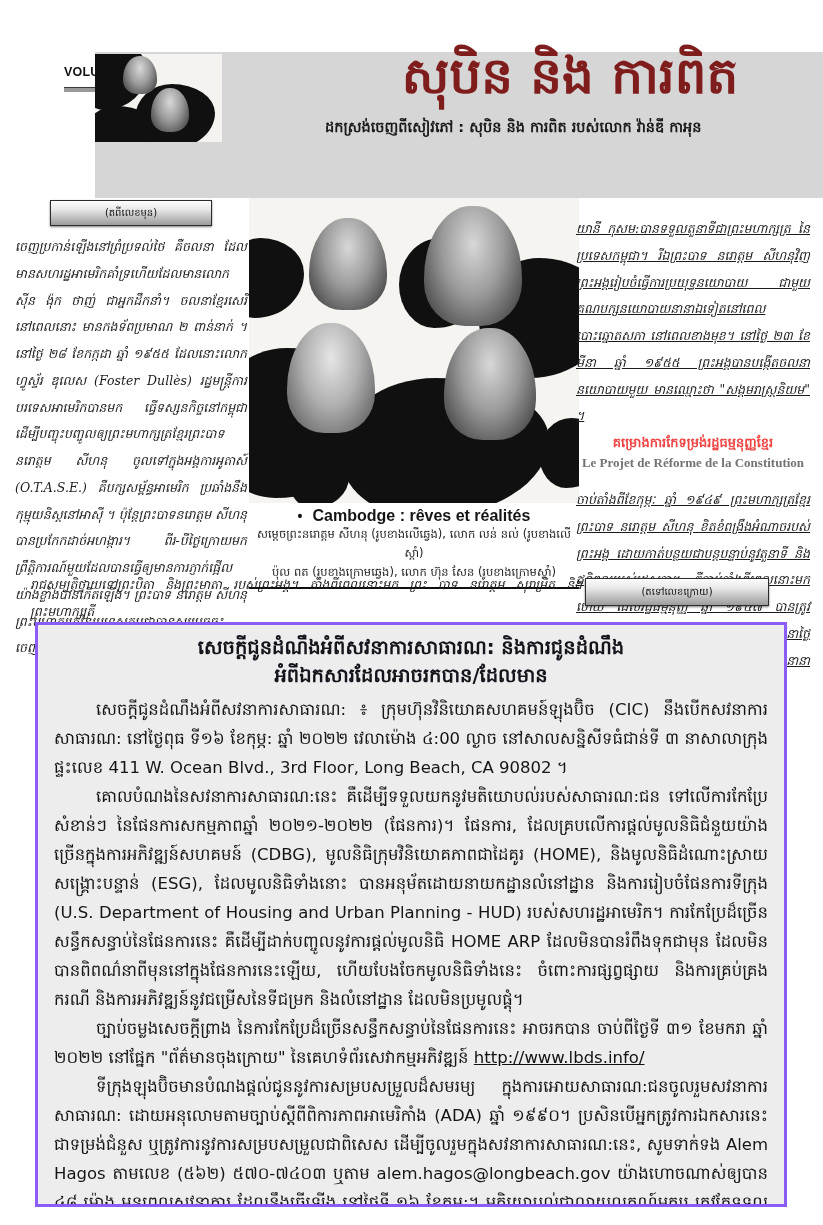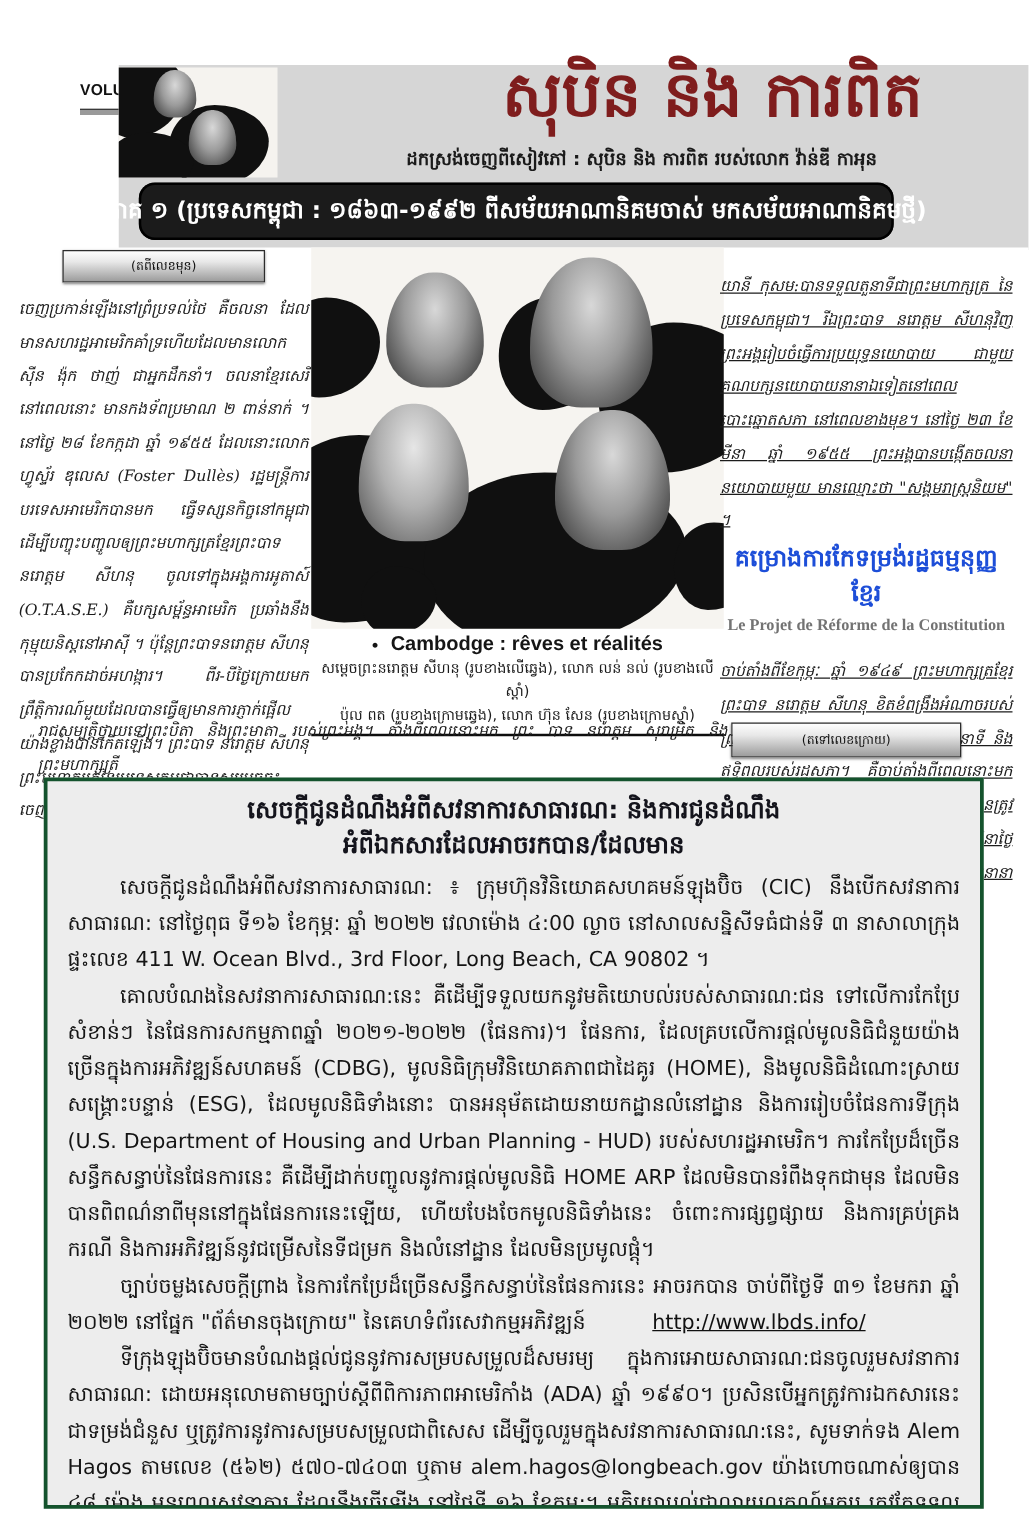--- a/index.html
+++ b/index.html
@@ -32,44 +32,44 @@
   .article{position:absolute;left:0;top:198px;width:823px;height:424px;background:#fff;}
   .badge{background:linear-gradient(#fdfdfd,#e8e8e8 35%,#9c9c9c);border:1px solid #2c2c2c;
         box-shadow:0 1px 2px rgba(0,0,0,.5);display:flex;align-items:center;justify-content:center;
         font-weight:normal;font-size:10px;color:#101010;font-family:"DejaVu Sans",sans-serif;}
   .col-left{position:absolute;left:15px;top:2px;width:232px;}
   .badge-from{width:160px;height:24px;margin:0 auto;}
   .khmer-body{font-family:"DejaVu Serif","Liberation Serif",serif;font-style:italic;
         font-size:12.5px;line-height:2.14;text-align:justify;color:#1c1c1c;margin-top:8px;}
   .col-right{position:absolute;left:576px;top:2px;width:234px;}
   .col-right .khmer-body{margin-top:16px;text-decoration:underline;}
-  .sub-head{font-family:"DejaVu Sans",sans-serif;font-weight:bold;font-size:19px;
-        text-align:center;margin:4px 0 2px 0;color:#1d4ed8;}
+  .sub-head{font-family:"DejaVu Sans",sans-serif;font-weight:bold;font-size:13px;
+        text-align:center;margin:4px 0 2px 0;color:#ef4444;}
   .sub-head-fr{font-family:"Liberation Serif",serif;font-weight:bold;font-size:13px;
         text-align:center;margin-bottom:2px;color:#737373;}
 
   .photo{position:absolute;left:249px;top:0;width:330px;height:305px;background:#f6f4f0;overflow:hidden;}
   .caption{position:absolute;left:249px;top:309px;width:330px;border-bottom:2px solid #0d0d0d;padding-bottom:5px;}
   .caption-title{display:flex;align-items:center;justify-content:center;gap:10px;
         font-weight:bold;font-size:16px;color:#151515;}
   .bullet{font-size:14px;line-height:1;}
   .caption-line{font-family:"DejaVu Sans",sans-serif;font-size:11.5px;line-height:1.65;
         text-align:center;color:#1c1c1c;}
   .caption-line:first-of-type{margin-top:3px;}
   .bottom-line{position:absolute;left:30px;top:366px;width:552px;}
   .badge-next{position:absolute;left:585px;top:380px;width:182px;height:26px;}
 
   
   .notice{position:absolute;left:35px;top:622px;width:714px;height:560px;background:#ededed;
-        border:3px solid #14532d;padding:9px 16px 10px 16px;overflow:hidden;}
+        border:3px solid #8b5cf6;padding:9px 16px 10px 16px;overflow:hidden;}
   .notice-heading{text-align:center;font-weight:bold;font-size:19.5px;line-height:1.45;
         color:#14141c;font-family:"DejaVu Sans",sans-serif;margin-bottom:4px;}
   .notice p{margin:0;font-size:16.5px;line-height:1.76;text-align:justify;color:#141414;
         text-indent:42px;font-family:"DejaVu Sans",sans-serif;}
-  .notice a{color:#111;text-decoration:underline;margin-left:48px;}
+  .notice a{color:#111;text-decoration:underline;}
 </style>
 </head>
 <body>
 
 <div id="page">
 
   <div class="topbar">
     <div class="topbar-line">
       <span>VOLUME 14</span>
       <span>ISSUE 313</span>
@@ -83,23 +83,20 @@
   <div class="masthead">
     <div class="thumb">
       <div class="blob" style="left:-18px;top:-14px;width:70px;height:70px;"></div>
       <div class="blob" style="left:40px;top:30px;width:80px;height:66px;"></div>
       <div class="blob" style="left:-10px;top:52px;width:70px;height:50px;"></div>
       <div class="face" style="left:28px;top:2px;width:34px;height:38px;"></div>
       <div class="face" style="left:56px;top:34px;width:38px;height:44px;"></div>
     </div>
     <div class="page-title">សុបិន និង ការពិត</div>
     <div class="page-subtitle">ដកស្រង់ចេញពីសៀវភៅ : សុបិន និង ការពិត របស់លោក វ៉ាន់ឌី កាអុន</div>
-    <div class="part-banner">
-      <span>ភាគ ១ (ប្រទេសកម្ពុជា : ១៨៦៣-១៩៩២ ពីសម័យអាណានិគមចាស់ មកសម័យអាណានិគមថ្មី)</span>
-    </div>
   </div>
 
   <div class="article">
 
     <div class="col-left">
       <div class="badge badge-from">(តពីលេខមុន)</div>
       <div class="khmer-body">ចេញប្រកាន់ឡើងនៅព្រំប្រទល់ថៃ គឺចលនា ដែលមានសហរដ្ឋអាមេរិកគាំទ្រហើយដែលមានលោក ស៊ីន ង៉ុក ថាញ់ ជាអ្នកដឹកនាំ។ ចលនាខ្មែរសេរី នៅពេលនោះ មានកងទ័ពប្រមាណ ២ ពាន់នាក់ ។ នៅថ្ងៃ ២៨ ខែកក្កដា ឆ្នាំ ១៩៥៥ ដែលនោះលោក ហ្វូស្ទ័រ ឌុលេស (Foster Dullès) រដ្ឋមន្ត្រីការបរទេសអាមេរិកបានមក ធ្វើទស្សនកិច្ចនៅកម្ពុជា ដើម្បីបញ្ចុះបញ្ចូលឲ្យព្រះមហាក្សត្រខ្មែរព្រះបាទនរោត្តម សីហនុ ចូលទៅក្នុងអង្គការអូតាស៍ (O.T.A.S.E.) គឺបក្សសម្ព័ន្ធអាមេរិក ប្រឆាំងនឹងកុម្មុយនិស្តនៅអាស៊ី ។ ប៉ុន្តែព្រះបាទនរោត្តម សីហនុ បានប្រកែកដាច់អហង្ការ។ ពីរ-បីថ្ងៃក្រោយមកព្រឹត្តិការណ៍មួយដែលបានធ្វើឲ្យមានការភ្ញាក់ផ្អើលយ៉ាងខ្លាំងបានកើតឡើង។ ព្រះបាទ នរោត្តម សីហនុ ព្រះមហាក្សត្រនៃប្រទេសកម្ពុជាបានសម្រេចចុះចេញពីរាជបល្ល័ង្ក ហើយប្រគល់</div>
     </div>
 
     <div class="photo">

